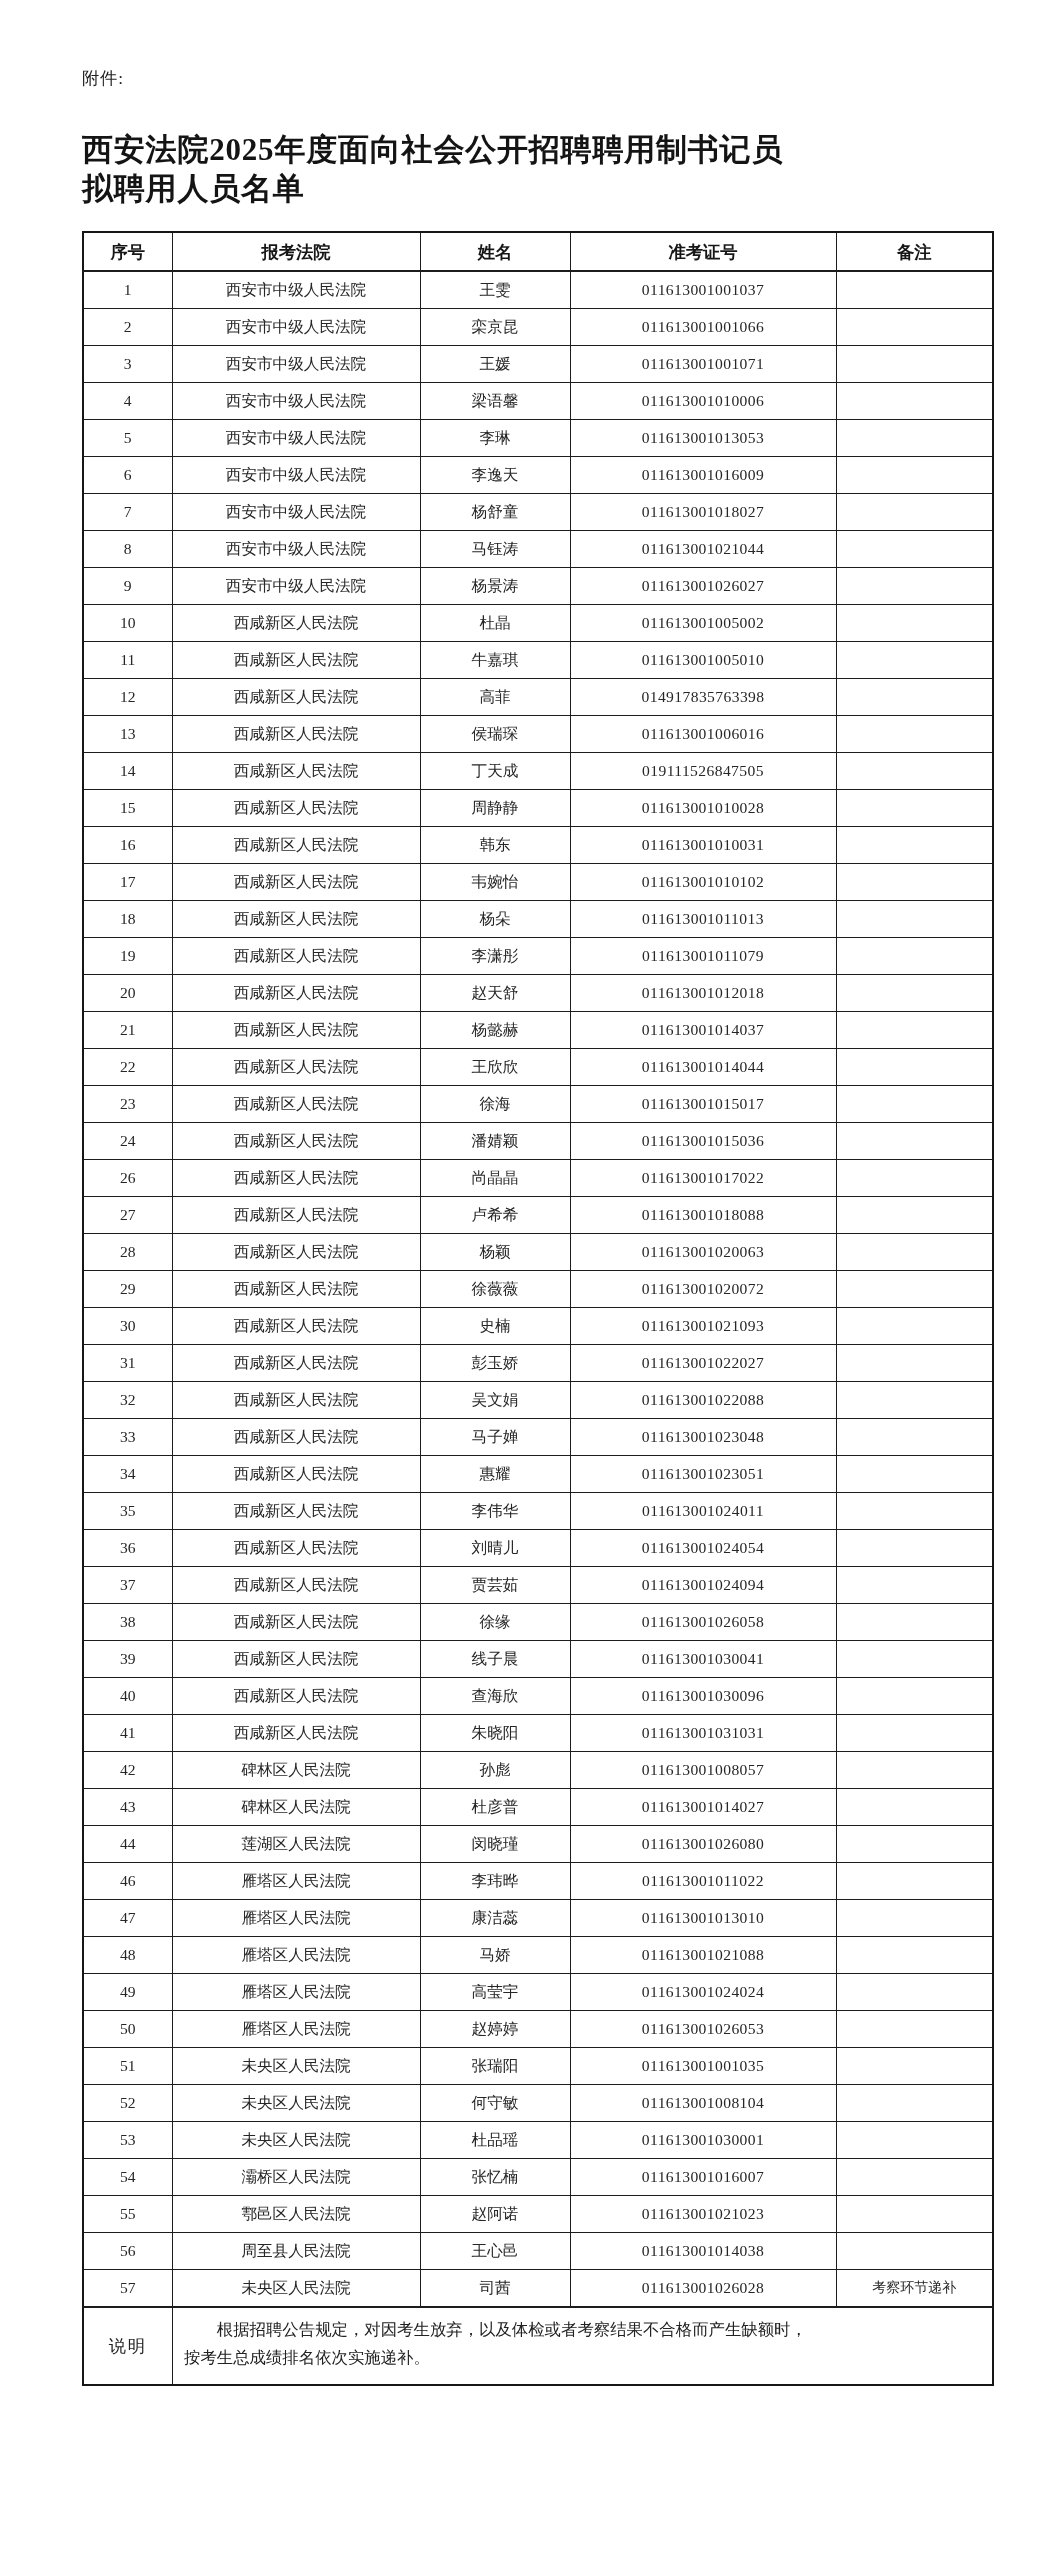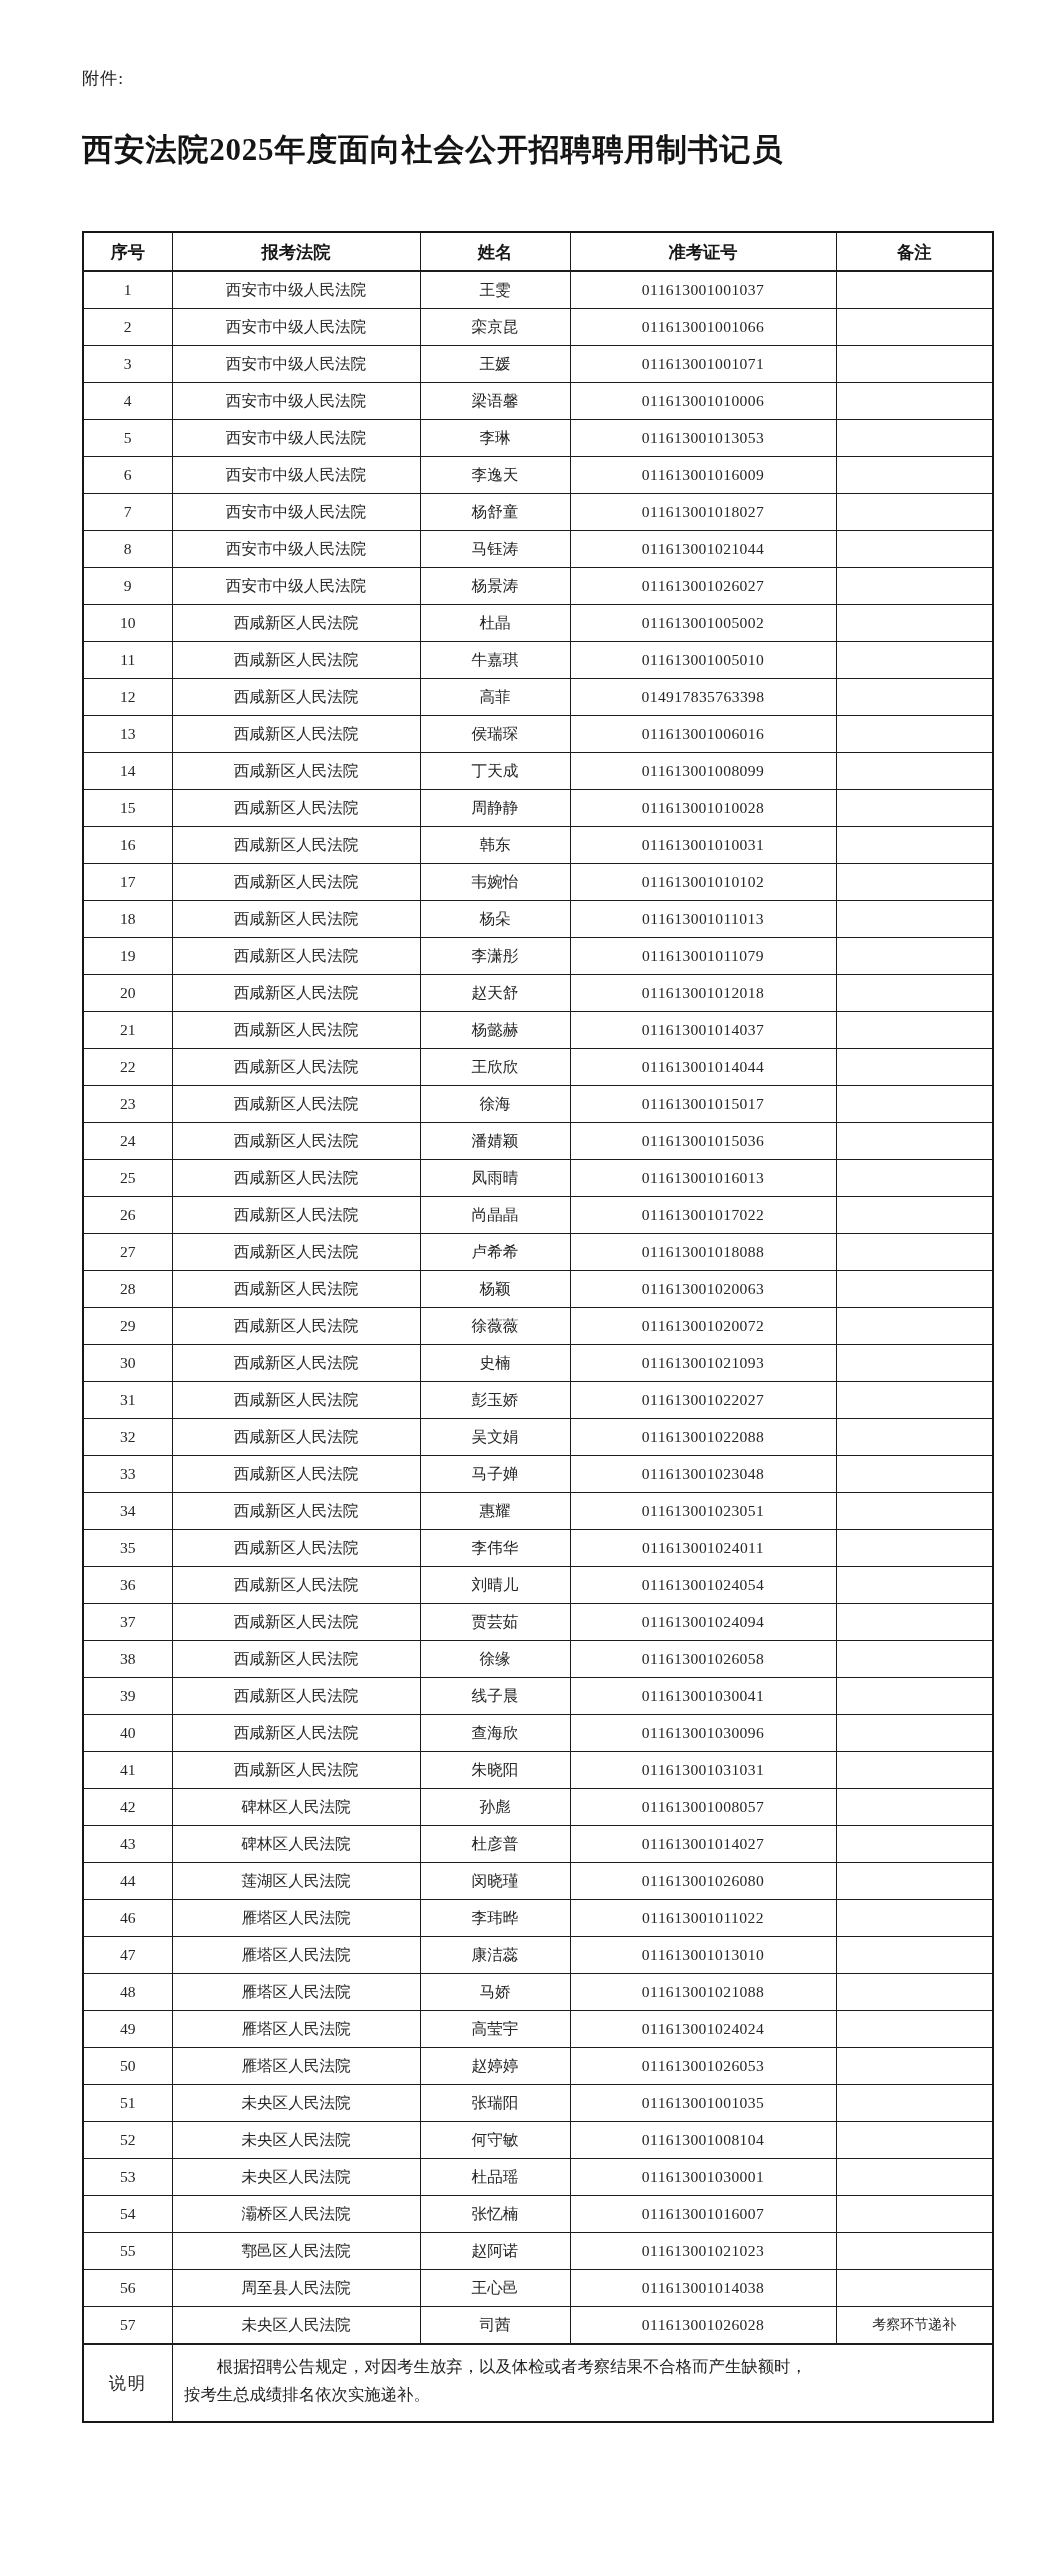--- a/index.html
+++ b/index.html
@@ -59,20 +59,21 @@
   col.w-ticket { width: 266px; }
   col.w-remark { width: 157px; }
 </style>
 </head>
 <body>
 
 <div class="attachment">附件:</div>
 
 <div class="doc-title">
   <div>西安法院2025年度面向社会公开招聘聘用制书记员</div>
+  <div>拟聘用人员名单</div>
 </div>
 
 <table class="roster">
   <colgroup>
     <col class="w-seq">
       <col class="w-court">
       <col class="w-name">
       <col class="w-ticket">
       <col class="w-remark">
   </colgroup>
@@ -174,21 +175,21 @@
     <td class="c-seq">13</td>
     <td class="c-court">西咸新区人民法院</td>
     <td class="c-name">侯瑞琛</td>
     <td class="c-ticket">011613001006016</td>
     <td class="c-remark"></td>
   </tr>
       <tr>
     <td class="c-seq">14</td>
     <td class="c-court">西咸新区人民法院</td>
     <td class="c-name">丁天成</td>
-    <td class="c-ticket">011613001008099</td>
+    <td class="c-ticket">019111526847505</td>
     <td class="c-remark"></td>
   </tr>
       <tr>
     <td class="c-seq">15</td>
     <td class="c-court">西咸新区人民法院</td>
     <td class="c-name">周静静</td>
     <td class="c-ticket">011613001010028</td>
     <td class="c-remark"></td>
   </tr>
       <tr>
@@ -245,27 +246,20 @@
     <td class="c-court">西咸新区人民法院</td>
     <td class="c-name">徐海</td>
     <td class="c-ticket">011613001015017</td>
     <td class="c-remark"></td>
   </tr>
       <tr>
     <td class="c-seq">24</td>
     <td class="c-court">西咸新区人民法院</td>
     <td class="c-name">潘婧颖</td>
     <td class="c-ticket">011613001015036</td>
-    <td class="c-remark"></td>
-  </tr>
-      <tr>
-    <td class="c-seq">25</td>
-    <td class="c-court">西咸新区人民法院</td>
-    <td class="c-name">凤雨晴</td>
-    <td class="c-ticket">011613001016013</td>
     <td class="c-remark"></td>
   </tr>
       <tr>
     <td class="c-seq">26</td>
     <td class="c-court">西咸新区人民法院</td>
     <td class="c-name">尚晶晶</td>
     <td class="c-ticket">011613001017022</td>
     <td class="c-remark"></td>
   </tr>
       <tr>

